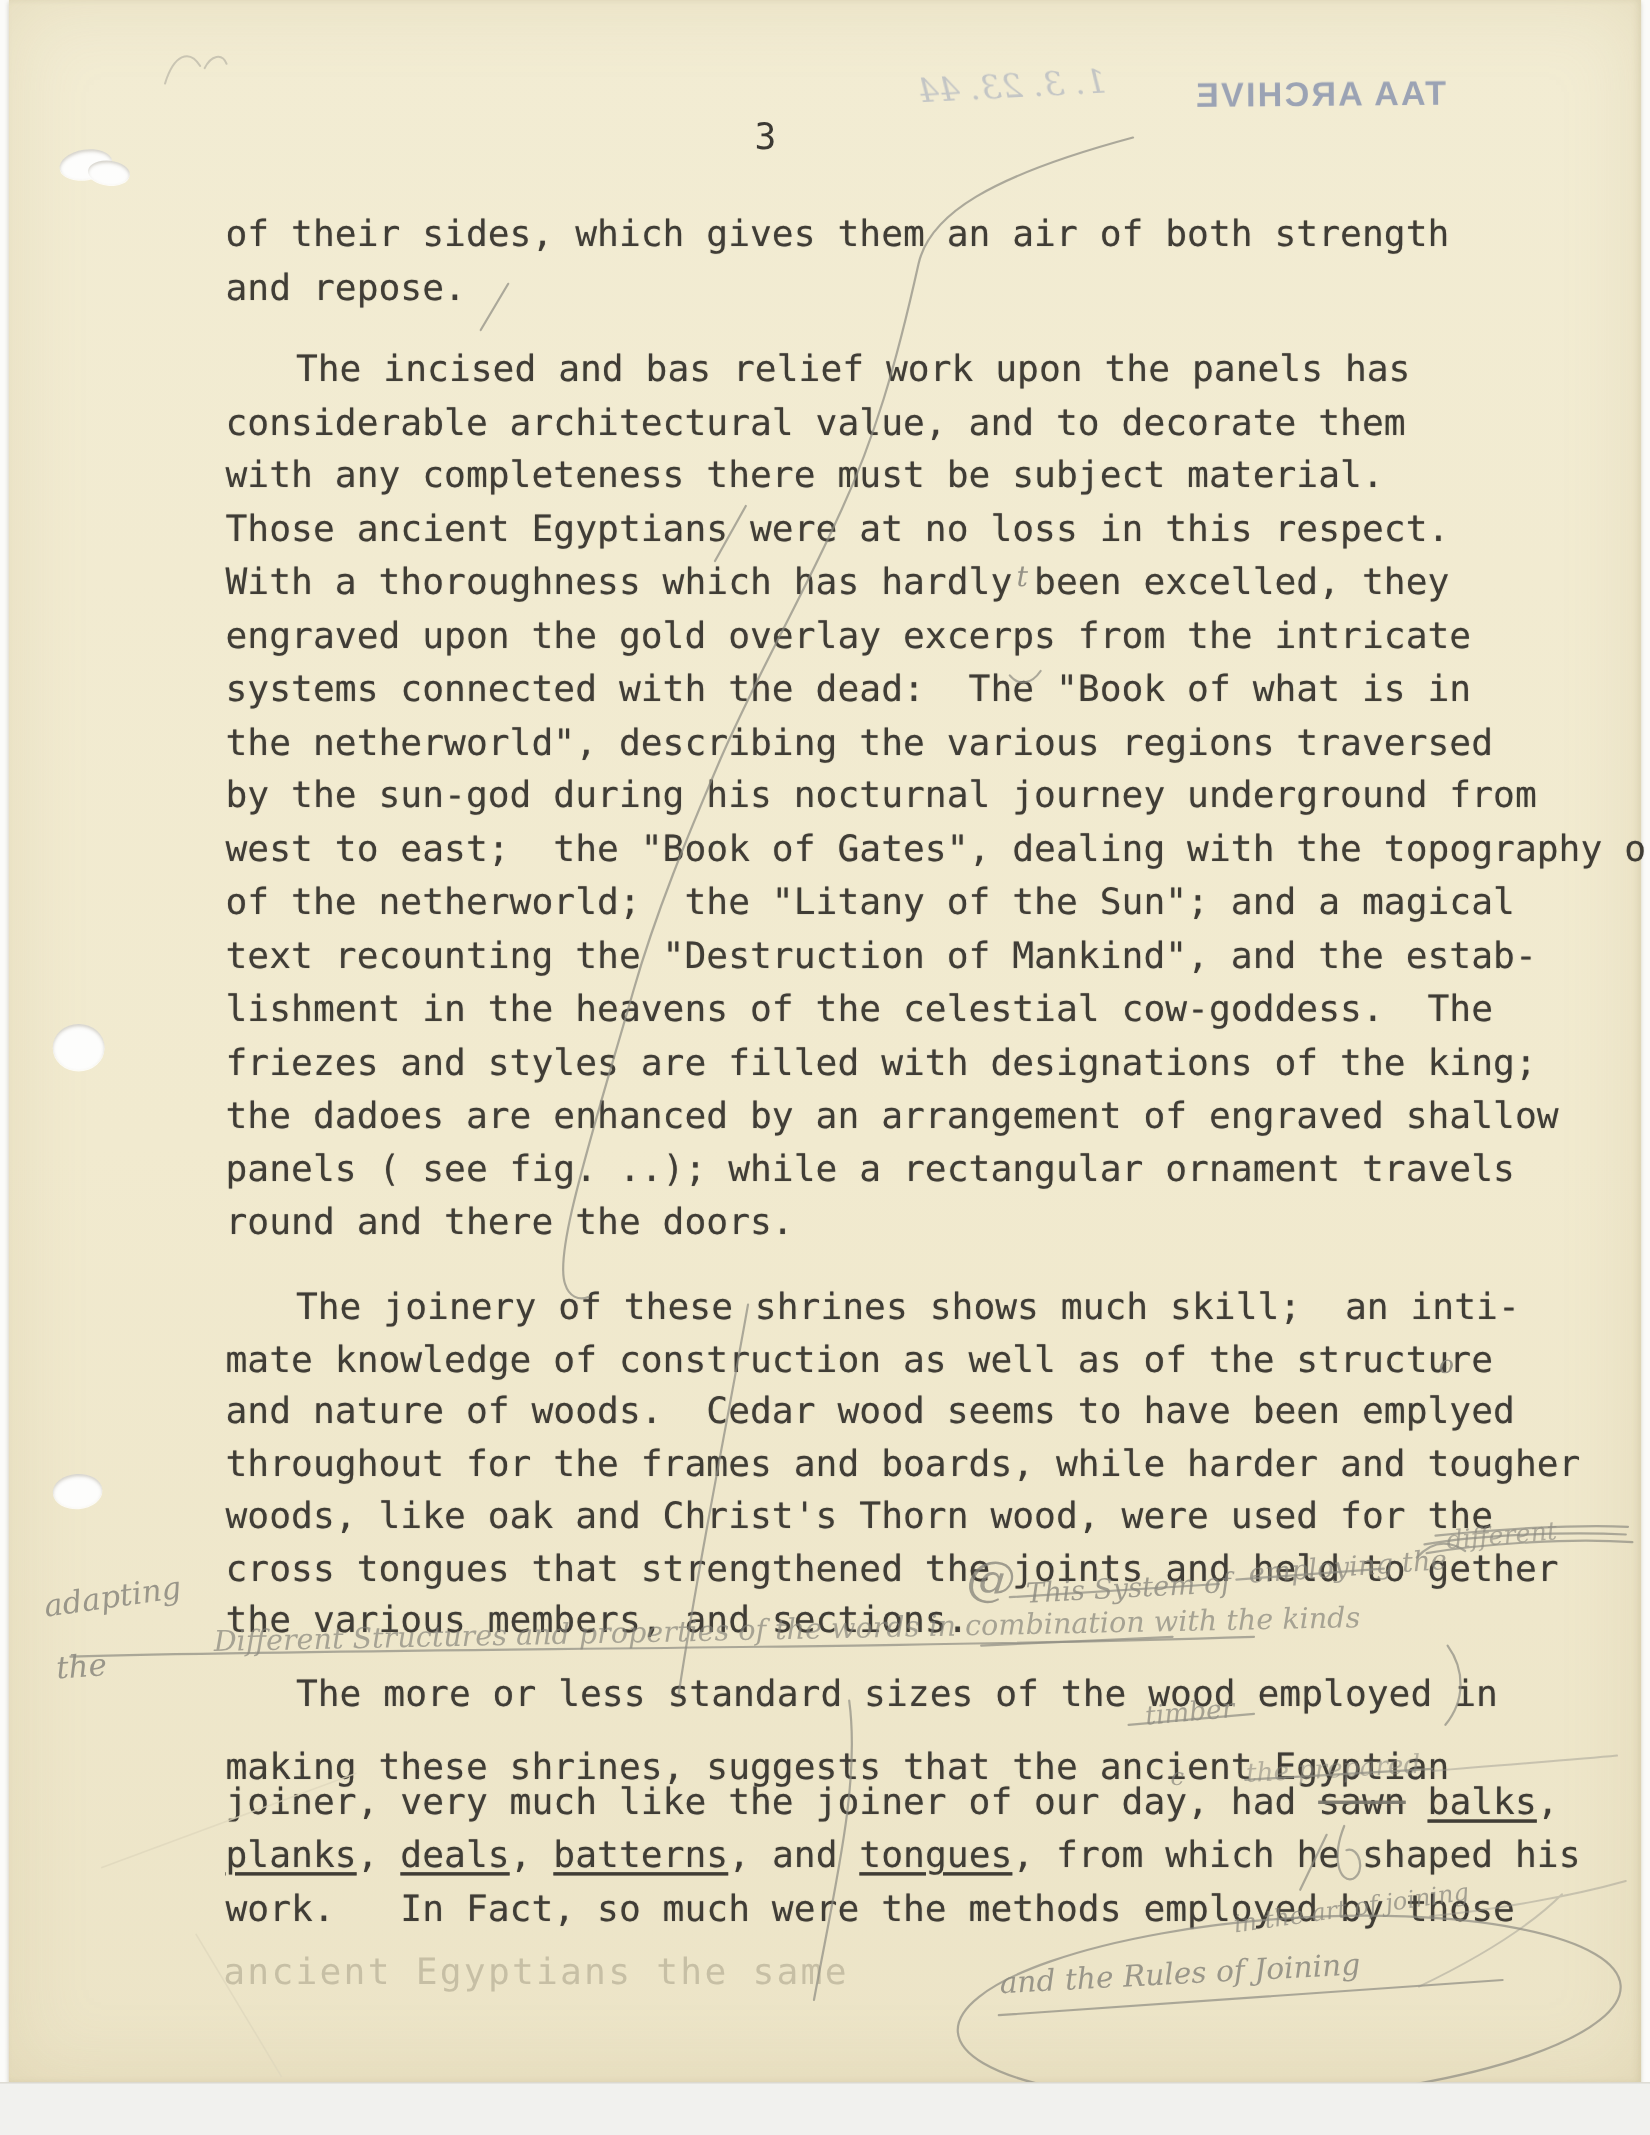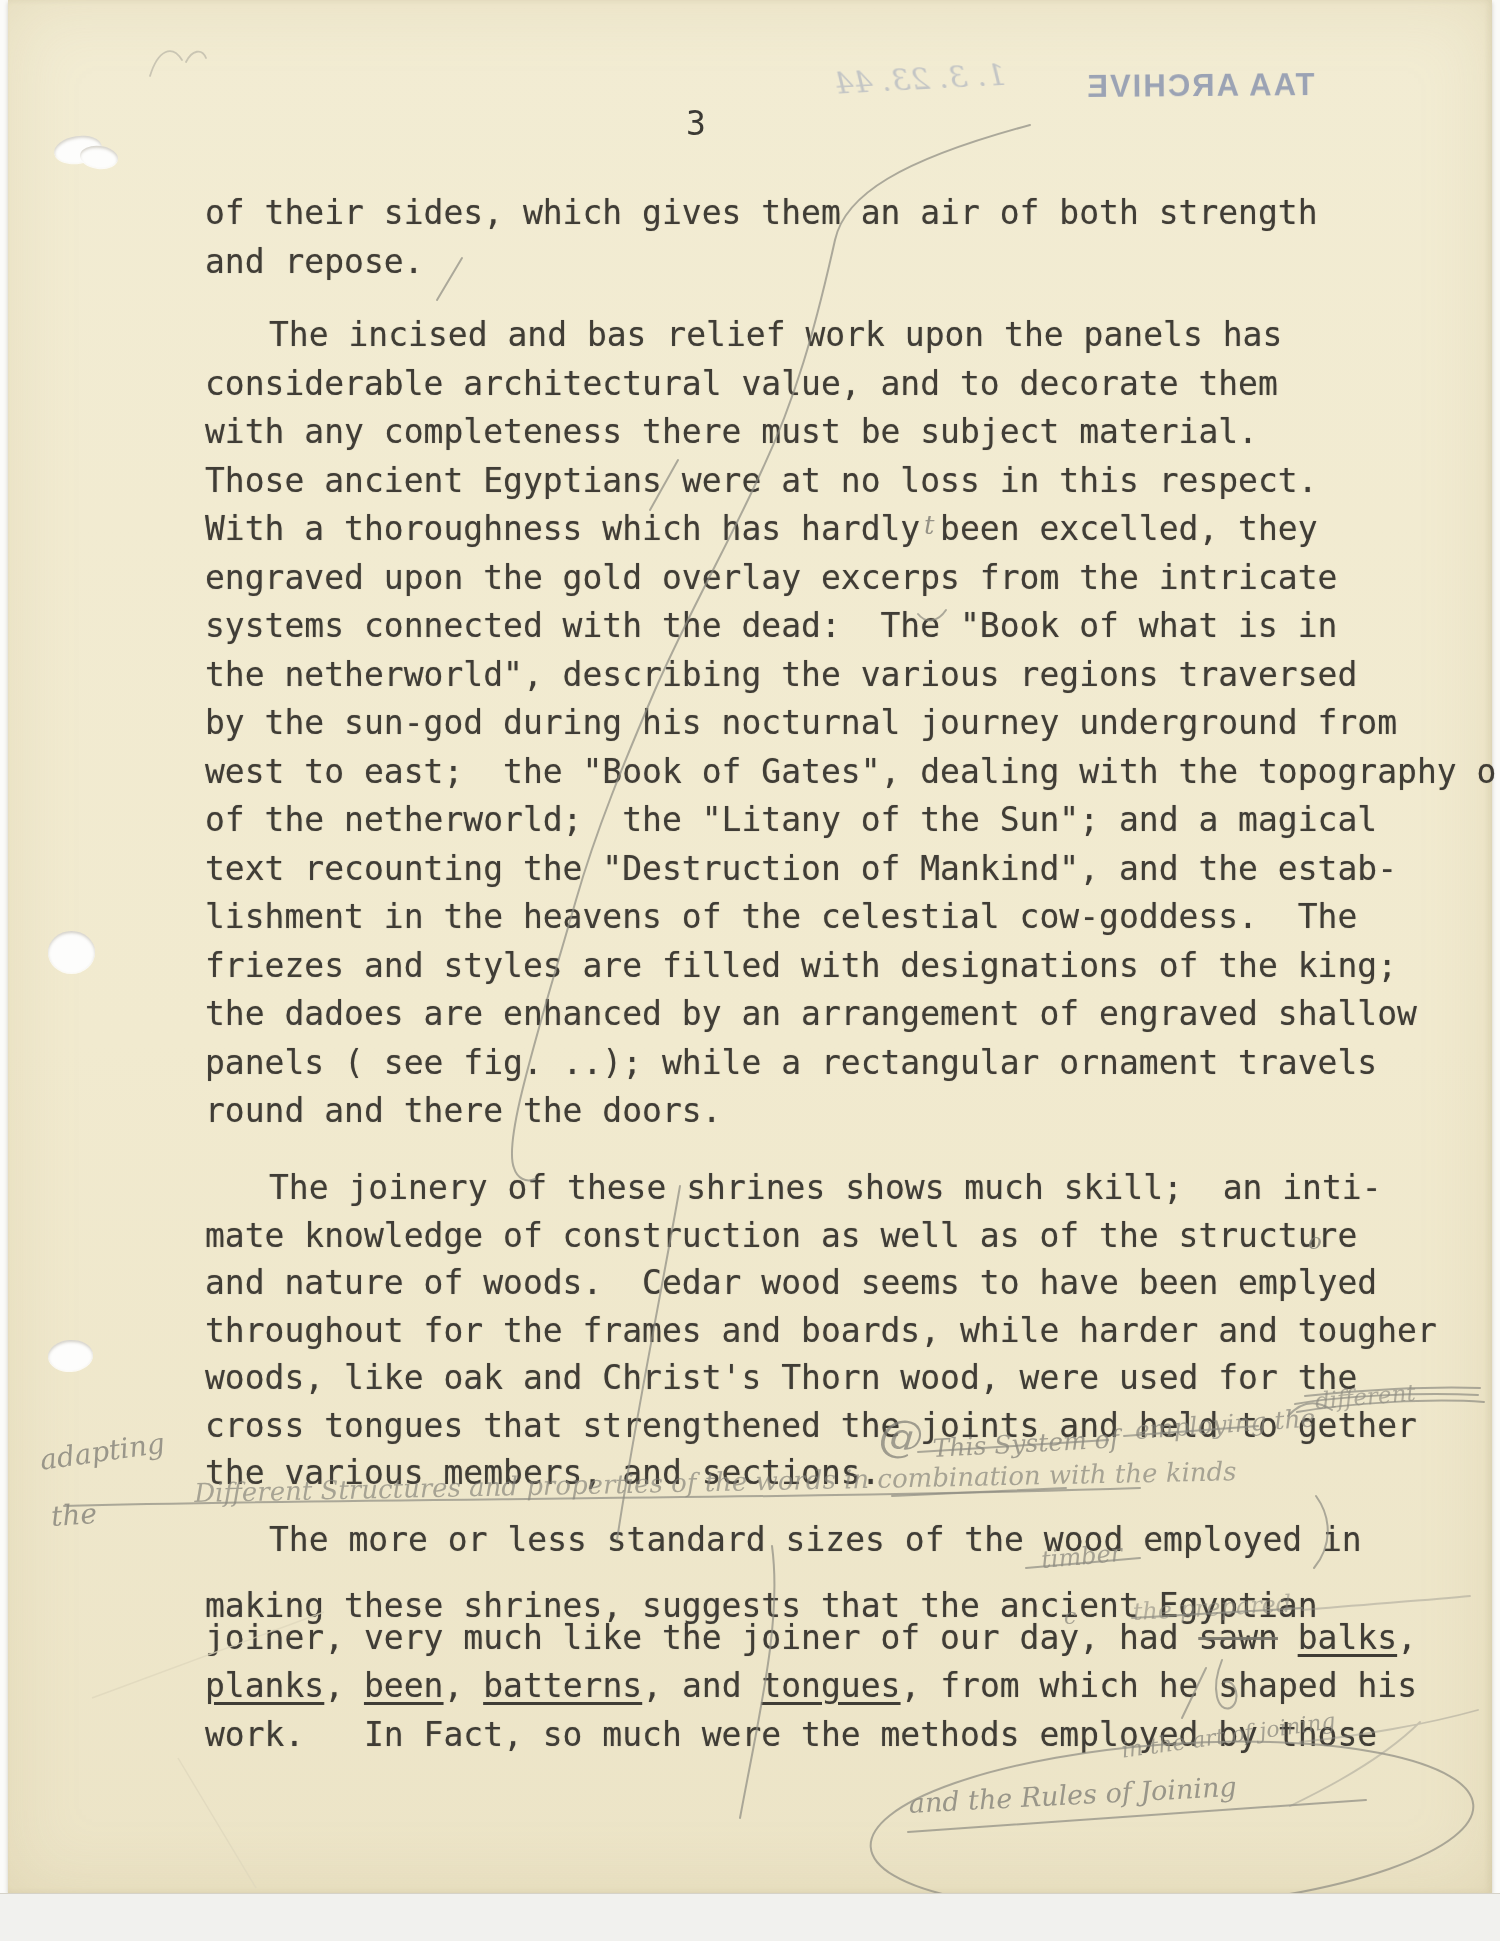--- a/index.html
+++ b/index.html
@@ -78,24 +78,25 @@
         <div class="tline" style="left: 261px; top: 1171px;">The joinery of these shrines shows much skill;  an inti-</div>
         <div class="tline" style="left: 197px; top: 1218.5px;">mate knowledge of construction as well as of the structure</div>
         <div class="tline" style="left: 197px; top: 1266px;">and nature of woods.  Cedar wood seems to have been emplyed</div>
         <div class="tline" style="left: 197px; top: 1313.5px;">throughout for the frames and boards, while harder and tougher</div>
         <div class="tline" style="left: 197px; top: 1361px;">woods, like oak and Christ's Thorn wood, were used for the</div>
         <div class="tline" style="left: 197px; top: 1408.5px;">cross tongues that strengthened the joints and held to gether</div>
         <div class="tline" style="left: 197px; top: 1456px;">the various members, and sections.</div>
         <div class="tline" style="left: 261px; top: 1523px;">The more or less standard sizes of the wood employed in</div>
         <div class="tline" style="left: 197px; top: 1571.8px; margin-top: 17px;">making these shrines, suggests that the ancient Egyptian</div>
         <div class="tline" style="left: 197px; top: 1620.6px;"><span>joiner, very much like the joiner of our day, had </span><span class="ps">sawn</span><span> </span><span class="u">balks</span><span>,</span></div>
-        <div class="tline" style="left: 197px; top: 1669.4px;"><span class="u">planks</span><span>, </span><span class="u">been</span><span>, </span><span class="u">batterns</span><span>, and </span><span class="u">tongues</span><span>, from which he shaped his</span></div>
+        <div class="tline" style="left: 197px; top: 1669.4px;"><span class="u">planks</span><span>, </span><span class="u">deals</span><span>, </span><span class="u">batterns</span><span>, and </span><span class="u">tongues</span><span>, from which he shaped his</span></div>
         <div class="tline" style="left: 197px; top: 1718.2px;">work.   In Fact, so much were the methods employed by those</div>
       </div>
 
+    <div class="faintline">ancient Egyptians the same</div>
 
     <div id="annot-layer">
         <div class="hand" style="left: 916px; top: 510px; font-size: 26px; opacity: 0.85; transform: rotate(0deg);">t</div>
         <div class="hand" style="left: 1300px; top: 1228px; font-size: 23px; opacity: 0.85; transform: rotate(0deg);">o</div>
         <div class="hand" style="left: 874px; top: 1408px; font-size: 44px; opacity: 0.75; transform: rotate(6deg);">@</div>
         <div class="hand" style="left: 924px; top: 1434px; font-size: 25px; opacity: 0.75; transform: rotate(-3deg);">This System of</div>
         <div class="hand" style="left: 1126px; top: 1416px; font-size: 25px; opacity: 0.7; transform: rotate(-4deg);">employing the</div>
         <div class="hand" style="left: 1306px; top: 1388px; font-size: 23px; opacity: 0.6; transform: rotate(-5deg);">different</div>
         <div class="hand" style="left: 30px; top: 1444px; font-size: 28px; opacity: 0.8; transform: rotate(-8deg);">adapting</div>
         <div class="hand" style="left: 42px; top: 1500px; font-size: 28px; opacity: 0.8; transform: rotate(-4deg);">the</div>

